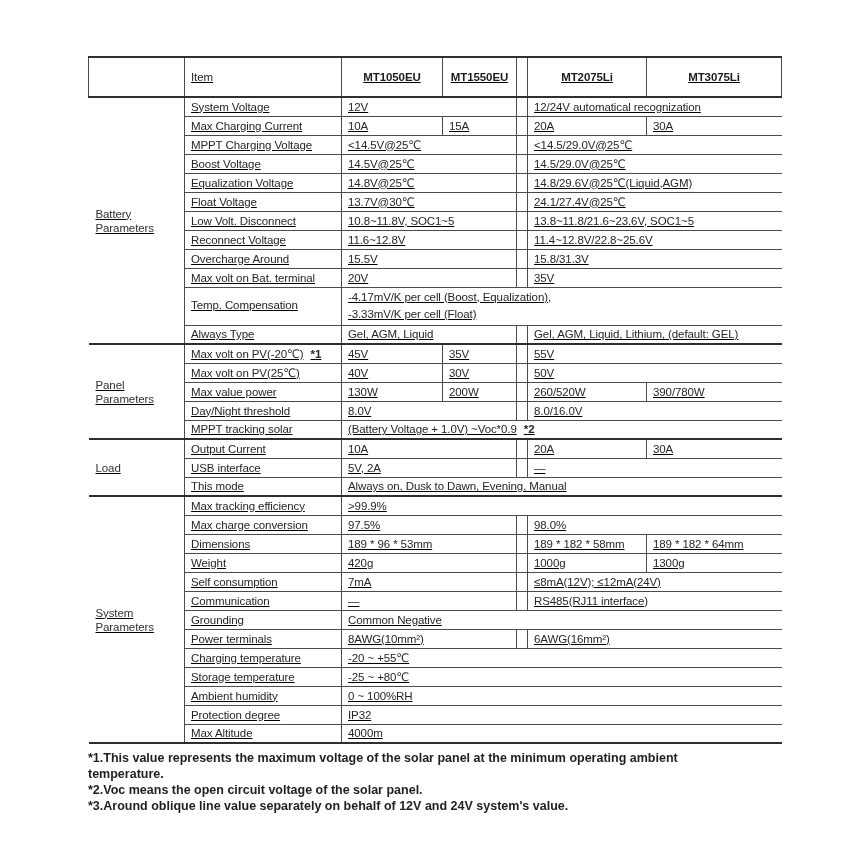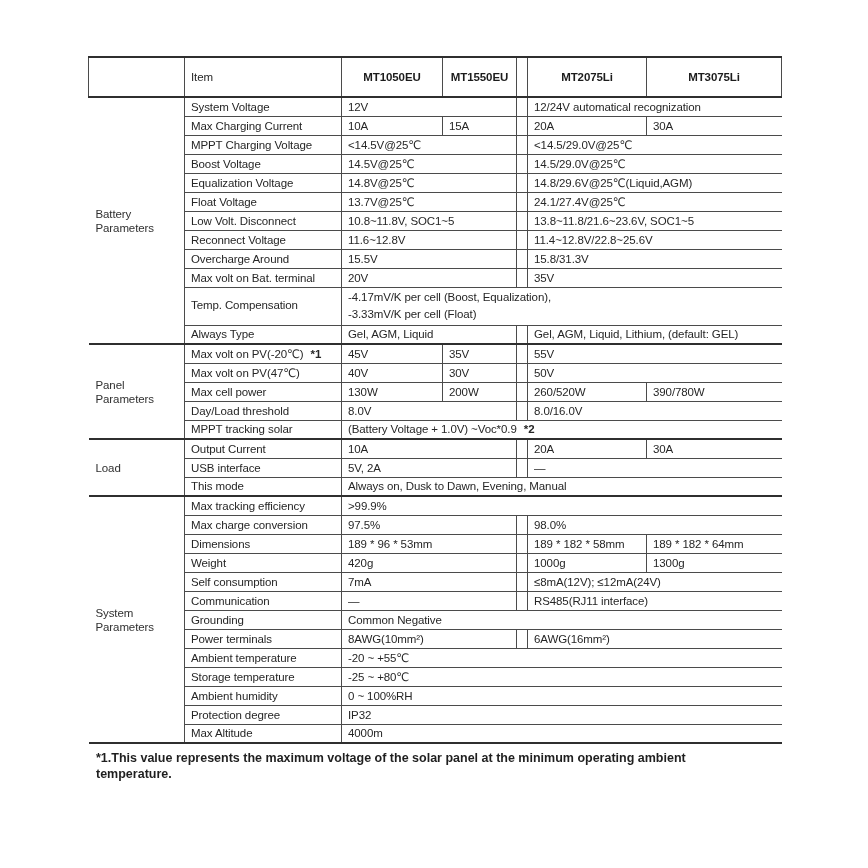--- a/index.html
+++ b/index.html
@@ -4,39 +4,40 @@
 <style>
   html,body{margin:0;padding:0;}
   body{
     width:868px;height:868px;position:relative;background:#ffffff;
     font-family:"Liberation Sans","DejaVu Sans",sans-serif;overflow:hidden;
   }
   table.spec{
     position:absolute;left:88px;top:56px;width:693px;
     border-collapse:collapse;table-layout:fixed;
     border-bottom:2px solid #2f2f2f;
+    text-decoration:underline;
   }
   td{
     font-size:11.5px;line-height:14px;color:#262626;letter-spacing:-0.1px;
     padding:0 3px 0 6px;vertical-align:middle;white-space:pre-line;overflow:hidden;
   }
   tr{height:19px;}
   tr.head{height:21px;}
   tr.tall{height:38px;}
   tr.tall td{line-height:17.5px;}
   .c{border:1px solid #4b4b4b;}
   .group-cell{border:1px solid #4b4b4b;border-left:none;padding-left:7px;color:#303030;margin-top:18px;}
   .model-head{font-weight:bold;text-align:center;color:#1c1c1c;padding:12px 2px;}
   .gap-cell{padding:0;}
   .edge-r{border-right:none;}
   tr.head td{border-top:2px solid #2f2f2f;}
   tr.group-start td{border-top-width:2px;border-top-color:#2f2f2f;}
   .bsuf{font-weight:bold;margin-left:7px;letter-spacing:0;}
   .footnotes{
-    position:absolute;left:96px;top:750px;width:628px;
+    position:absolute;left:88px;top:750px;width:628px;
     font-weight:bold;font-size:12.5px;line-height:16px;color:#1f1f1f;
   }
   .fn{white-space:pre-line;margin:0 0 0 0;}
 </style>
 </head>
 <body>
 
 <table class="spec">
   <colgroup>
       <col style="width: 96px;">
@@ -85,21 +86,21 @@
         <td class="c edge-r" colspan="2">14.5/29.0V@25℃</td>
       </tr>
       <tr>
         <td class="c">Equalization Voltage</td>
         <td class="c" colspan="2">14.8V@25℃</td>
         <td class="c gap-cell"></td>
         <td class="c edge-r" colspan="2">14.8/29.6V@25℃(Liquid,AGM)</td>
       </tr>
       <tr>
         <td class="c">Float Voltage</td>
-        <td class="c" colspan="2">13.7V@25℃</td>
+        <td class="c" colspan="2">13.7V@30℃</td>
         <td class="c gap-cell"></td>
         <td class="c edge-r" colspan="2">24.1/27.4V@25℃</td>
       </tr>
       <tr>
         <td class="c">Low Volt. Disconnect</td>
         <td class="c" colspan="2">10.8~11.8V, SOC1~5</td>
         <td class="c gap-cell"></td>
         <td class="c edge-r" colspan="2">13.8~11.8/21.6~23.6V, SOC1~5</td>
       </tr>
       <tr>
@@ -133,36 +134,36 @@
       </tr>
       <tr class="group-start">
         <td class="group-cell" rowspan="5">Panel Parameters</td>
         <td class="c">Max volt on PV(-20℃)<b class="bsuf">*1</b></td>
         <td class="c" colspan="1">45V</td>
         <td class="c" colspan="1">35V</td>
         <td class="c gap-cell"></td>
         <td class="c edge-r" colspan="2">55V</td>
       </tr>
       <tr>
-        <td class="c">Max volt on PV(47℃)</td>
+        <td class="c">Max volt on PV(25℃)</td>
         <td class="c" colspan="1">40V</td>
         <td class="c" colspan="1">30V</td>
         <td class="c gap-cell"></td>
         <td class="c edge-r" colspan="2">50V</td>
       </tr>
       <tr>
-        <td class="c">Max cell power</td>
+        <td class="c">Max value power</td>
         <td class="c" colspan="1">130W</td>
         <td class="c" colspan="1">200W</td>
         <td class="c gap-cell"></td>
         <td class="c" colspan="1">260/520W</td>
         <td class="c edge-r" colspan="1">390/780W</td>
       </tr>
       <tr>
-        <td class="c">Day/Load threshold</td>
+        <td class="c">Day/Night threshold</td>
         <td class="c" colspan="2">8.0V</td>
         <td class="c gap-cell"></td>
         <td class="c edge-r" colspan="2">8.0/16.0V</td>
       </tr>
       <tr>
         <td class="c">MPPT tracking solar</td>
         <td class="c edge-r" colspan="5">(Battery Voltage + 1.0V)  ~Voc*0.9<b class="bsuf">*2</b></td>
       </tr>
       <tr class="group-start">
         <td class="group-cell" rowspan="3">Load</td>
@@ -223,21 +224,21 @@
         <td class="c">Grounding</td>
         <td class="c edge-r" colspan="5">Common Negative</td>
       </tr>
       <tr>
         <td class="c">Power terminals</td>
         <td class="c" colspan="2">8AWG(10mm²)</td>
         <td class="c gap-cell"></td>
         <td class="c edge-r" colspan="2">6AWG(16mm²)</td>
       </tr>
       <tr>
-        <td class="c">Ambient temperature</td>
+        <td class="c">Charging temperature</td>
         <td class="c edge-r" colspan="5">-20 ~ +55℃</td>
       </tr>
       <tr>
         <td class="c">Storage temperature</td>
         <td class="c edge-r" colspan="5">-25 ~ +80℃</td>
       </tr>
       <tr>
         <td class="c">Ambient humidity</td>
         <td class="c edge-r" colspan="5">0 ~ 100%RH</td>
       </tr>
@@ -248,13 +249,15 @@
       <tr>
         <td class="c">Max Altitude</td>
         <td class="c edge-r" colspan="5">4000m</td>
       </tr>
     </tbody>
   </table>
 
 <div class="footnotes">
   <div class="fn">*1.This value represents the maximum voltage of the solar panel at the minimum operating ambient
 temperature.</div>
+  <div class="fn">*2.Voc means the open circuit voltage of the solar panel.</div>
+  <div class="fn">*3.Around oblique line value separately on behalf of 12V and 24V system's value.</div>
 </div>
 
 </body></html>

